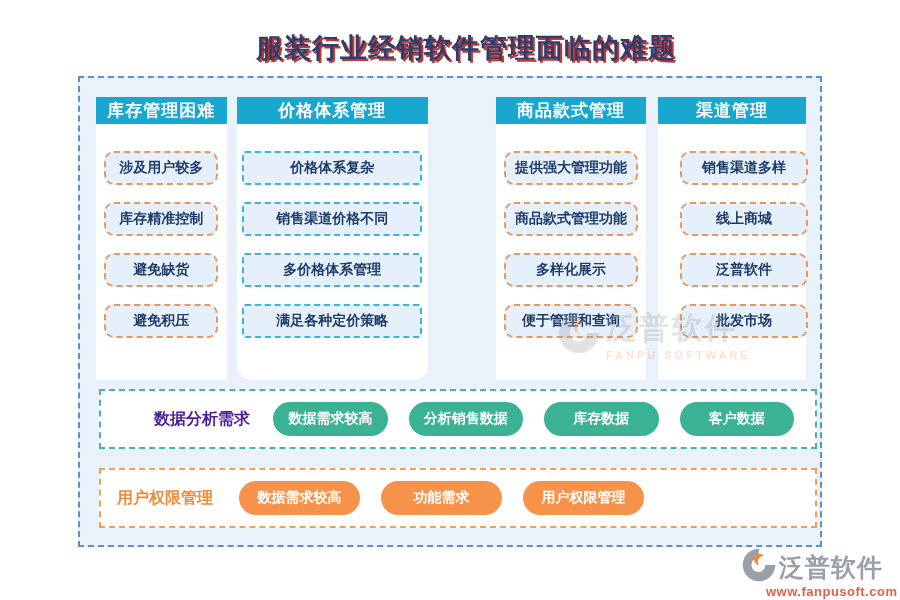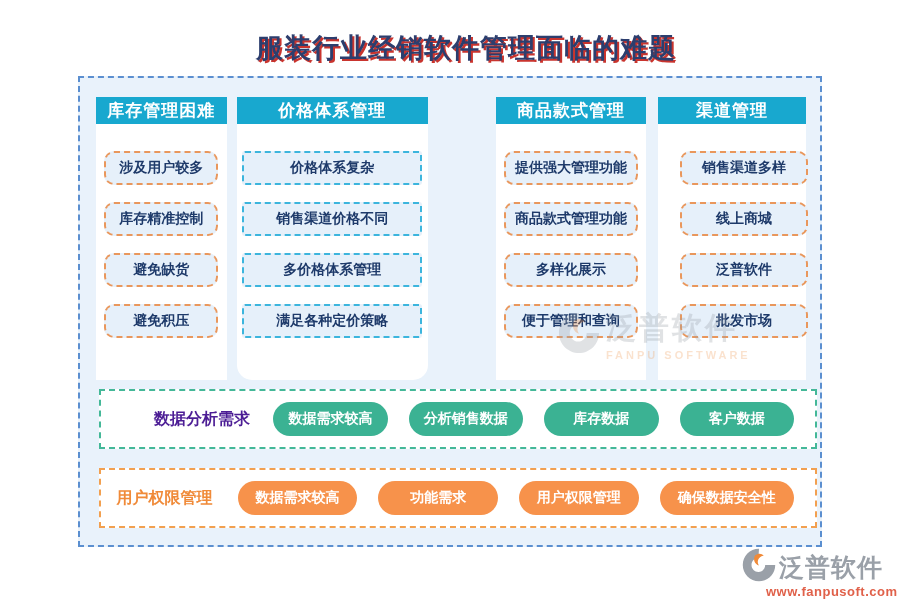--- a/index.html
+++ b/index.html
@@ -130,21 +130,20 @@
       <div class="pill">分析销售数据</div>
       <div class="pill">库存数据</div>
       <div class="pill">客户数据</div>
     </div>
 
     <div class="band orange">
       <div class="band-label">用户权限管理</div>
       <div class="pill">数据需求较高</div>
       <div class="pill">功能需求</div>
       <div class="pill">用户权限管理</div>
-      <div class="pill wide">确保数据安全性</div>
     </div>
 
     <div class="watermark">
       <span>
         <svg width="42" height="42" viewBox="0 0 44 44">
           <path fill="#9aa0a8" d="M22,1 C10,1 1,10.4 1,22 C1,33.6 10.4,43 22,43 C33.6,43 43,33.6 43,22 L30,22 C30,26.9 26,31 21.2,31 C16.3,31 12.3,26.9 12.3,22 C12.3,17.1 16.3,13 21.2,13 Z"></path>
           <path fill="#f08a38" d="M17,9.5 c3.8,-3.2 9,-2.4 11.2,0.6 c-3.2,0.2 -6.2,2.2 -7.3,5.2 c-1.1,3 -0.2,5.4 1,7.4 c-5,-1.2 -8.3,-7.4 -4.9,-13.2 z"></path>
         </svg>
       </span>
       <span class="wm-text">

